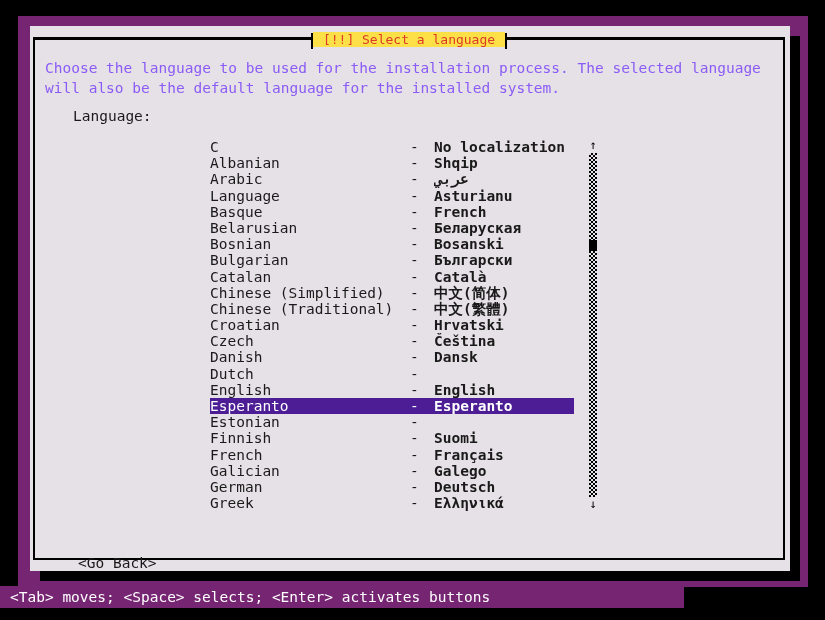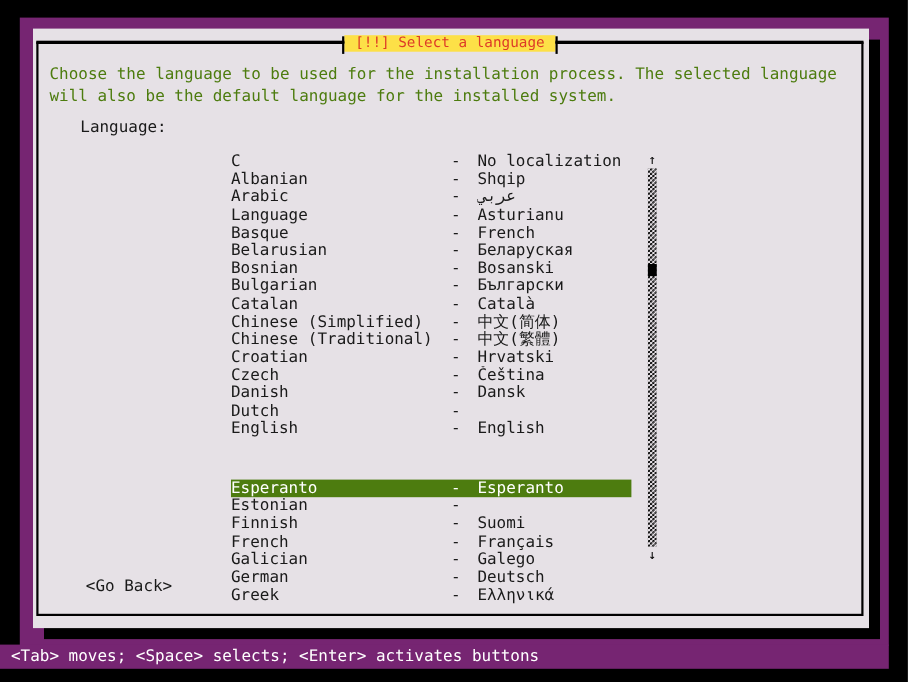--- a/index.html
+++ b/index.html
@@ -100,21 +100,21 @@
     background: #fde047;
     white-space: pre;
   }
 
   
   .intro {
     position: absolute;
     left: 45px;
     top: 58px;
     width: 730px;
-    color: #4d7c0f;
+    color: #8b5cf6;
     font-size: 14.5px;
     line-height: 20px;
     white-space: pre-wrap;
   }
 
   .field-label {
     position: absolute;
     left: 45px;
     top: 108px;
     color: #1a1a1a;
@@ -135,37 +135,37 @@
   .lang-row {
     display: flex;
     align-items: baseline;
     height: 16.2px;
     font-size: 14.5px;
     line-height: 16.2px;
     color: #1a1a1a;
     white-space: pre;
   }
   .lang-row.selected {
-    background: #4d7c0f;
+    background: #4c1d95;
     color: #ffffff;
-    margin-top: 38px;
   }
   .lang-en {
     width: 200px;
     flex: 0 0 200px;
     overflow: hidden;
   }
   .lang-dash {
     width: 24px;
     flex: 0 0 24px;
   }
   .lang-native {
     flex: 1 1 auto;
     font-family: "DejaVu Sans Mono", "DejaVu Sans", monospace;
     overflow: hidden;
+    font-weight: bold;
   }
 
   
   .scrollbar {
     position: absolute;
     left: 586px;
     top: 139px;
     width: 14px;
     height: 372px;
   }
@@ -200,33 +200,33 @@
     top: 101px;
     width: 8px;
     height: 11px;
     background: #000000;
   }
 
   
   .go-back {
     position: absolute;
     left: 78px;
-    top: 525px;
+    top: 555px;
     color: #1a1a1a;
     font-size: 14.5px;
     line-height: 16px;
     white-space: pre;
   }
 
   
   .statusbar {
     position: absolute;
     left: 0px;
     top: 586px;
-    width: 808px;
+    width: 684px;
     height: 22px;
     background: #762572;
   }
   .statusbar-text {
     position: absolute;
     left: 10px;
     top: 3px;
     color: #ffffff;
     font-size: 14.5px;
     line-height: 17px;

